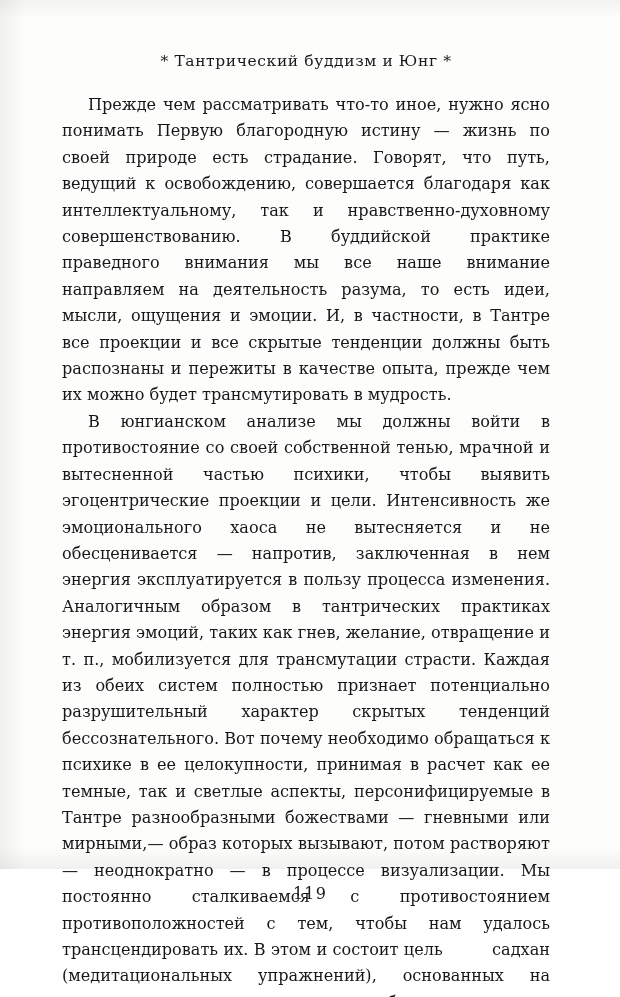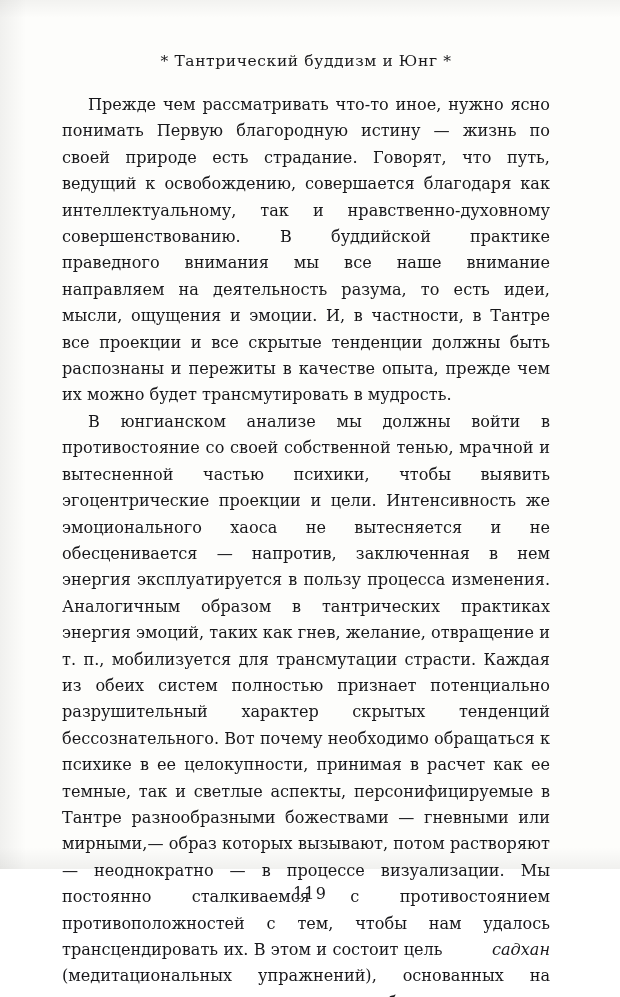--- a/index.html
+++ b/index.html
@@ -46,21 +46,20 @@
     margin: 0;
   }
   .body-text p {
     margin: 0;
     text-indent: 26px;
   }
   .body-text p + p {
     margin-top: 0px;
   }
   .italic {
-    font-style: italic;
     margin-left: 44px;
   }
   .folio {
     position: absolute;
     left: 0;
     right: 0;
     top: 884px;
     text-align: center;
     font-family: "DejaVu Serif", serif;
     font-size: 16px;

